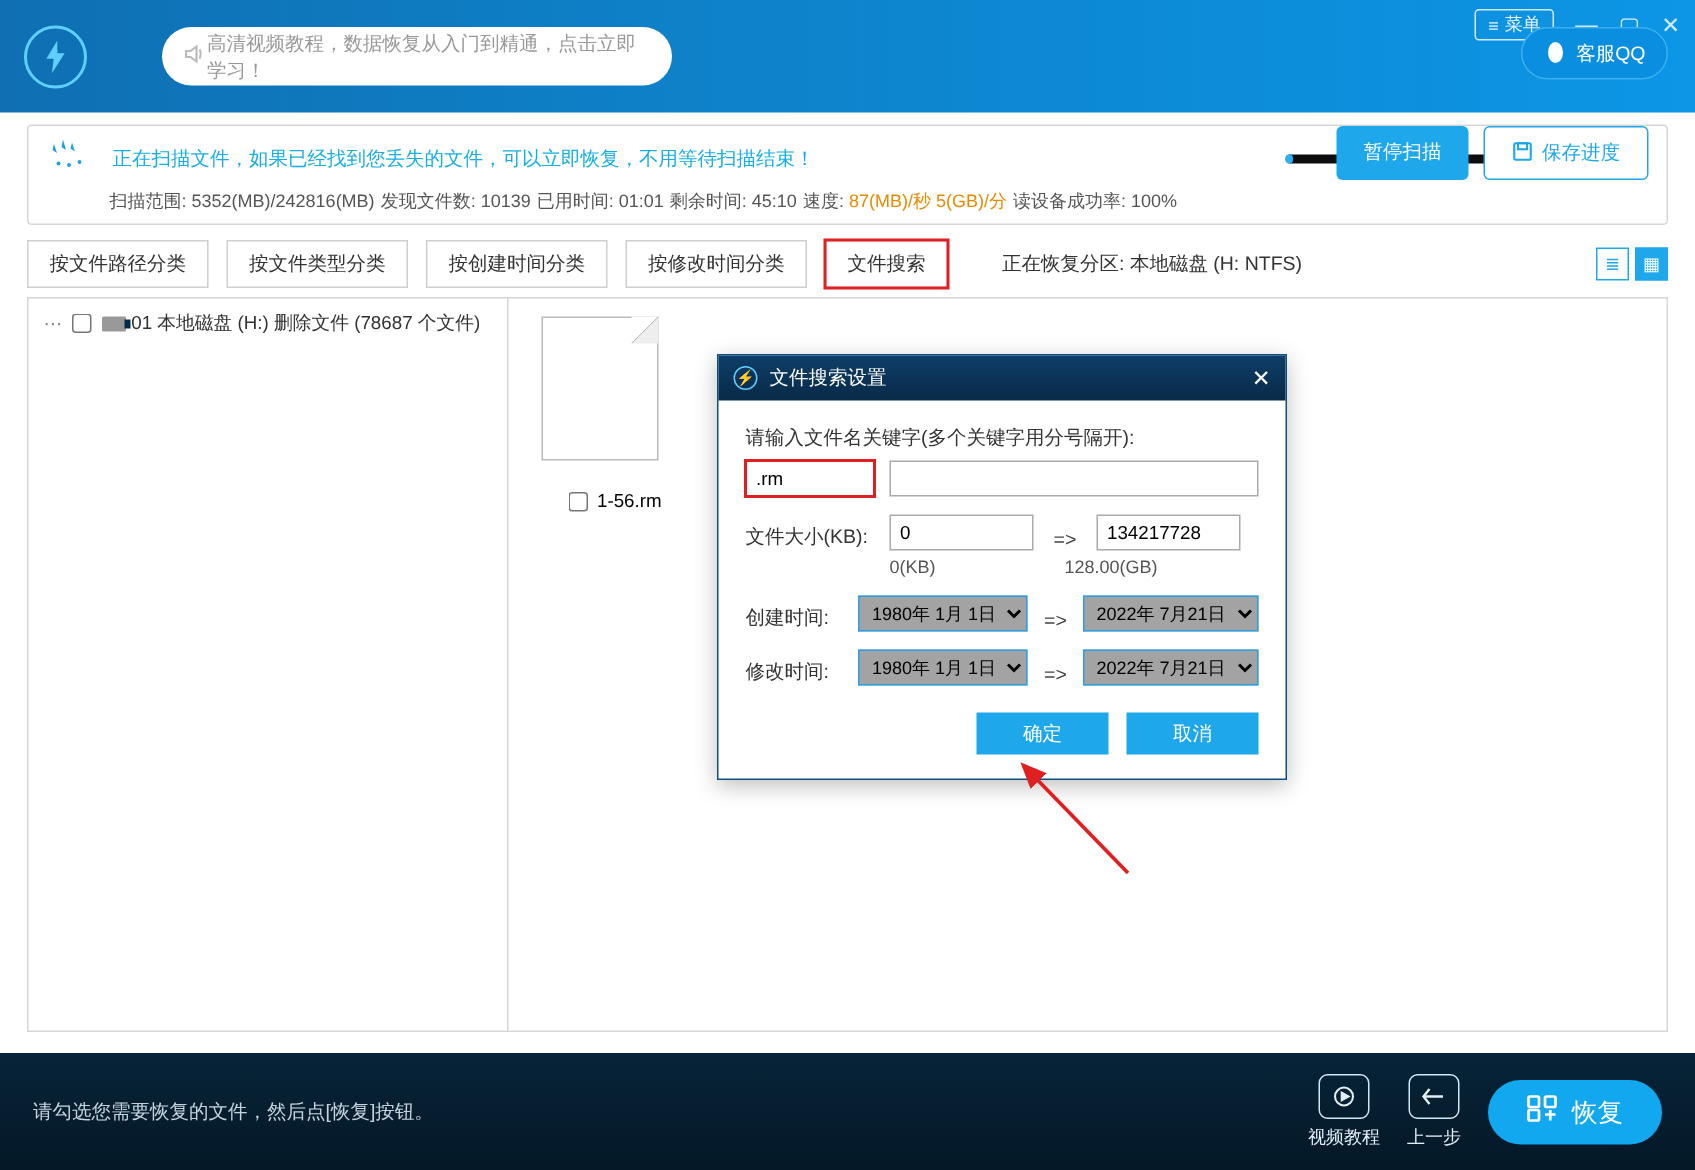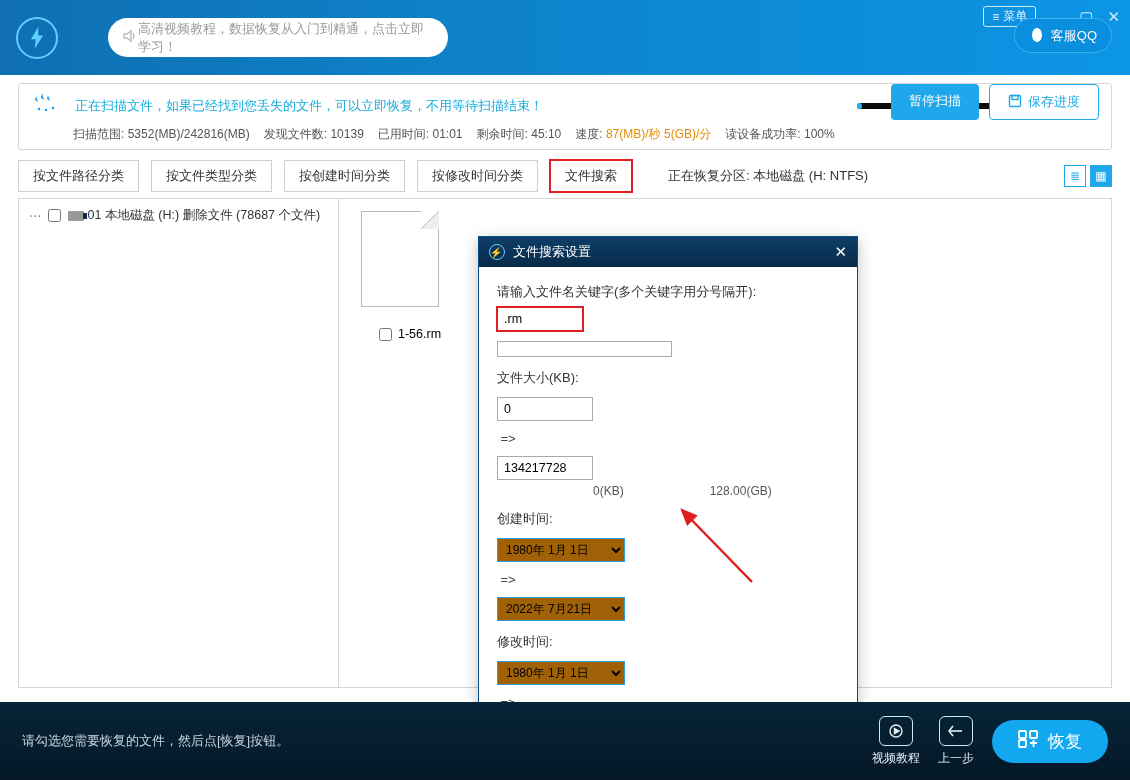--- a/index.html
+++ b/index.html
@@ -22,21 +22,21 @@
   .status-strip { margin:8px 18px 0; border:1px solid #d6d6d6; border-radius:3px; padding:8px 14px 6px; position:relative; }
   .status-top { display:flex; align-items:center; gap:10px; }
   .rain-icon { color:#1c9ff0; font-size:22px; margin-right:4px; }
   .status-msg { color:#17aee0; font-size:13px; }
   .status-bar { flex:0 0 240px; height:6px; background:#0d0d0d; border-radius:3px; margin-left:auto; position:relative; }
   .status-bar::before{content:"";position:absolute;left:0;top:0;height:100%;width:2%;background:#2bb1f0;border-radius:3px;}
   .status-actions { display:flex; gap:10px; position:absolute; right:12px; top:0; }
   .s-btn { border-radius:4px; padding:8px 18px; font-size:13px; cursor:pointer; }
   .s-btn.primary { background:#1ea7ea; color:#fff; }
   .s-btn.outline { border:1px solid #1ea7ea; color:#1ea7ea; background:#fff; display:flex; align-items:center; gap:6px; }
-  .status-meta { color:#555; font-size:12px; margin-top:6px; margin-left:40px; display:flex; gap:14px; flex-wrap:wrap; }
+  .status-meta { color:#555; font-size:12px; margin-top:6px; margin-left:40px; display:flex; gap:4px; flex-wrap:wrap; }
   .status-meta .orange { color:#e58b00;text-align:right; }
 
   
   .tabs-row { display:flex; align-items:center; gap:12px; padding:10px 18px 0; }
   .tab { border:1px solid #cfcfcf; background:#fff; padding:6px 14px; font-size:13px; color:#333; cursor:pointer; }
   .tab.highlight { outline:2px solid #e02020; outline-offset:-1px; }
   .partition-info { margin-left:24px; font-size:13px; color:#333; }
   .view-toggle { margin-left:auto; display:flex; gap:4px; }
   .vt { width:22px; height:22px; border:1px solid #1ea7ea; display:flex; align-items:center; justify-content:center; color:#1ea7ea; font-size:12px; }
   .vt.active { background:#1ea7ea; color:#fff; }
@@ -55,29 +55,29 @@
   .thumb::before { content:""; position:absolute; right:-1px; top:-1px; width:18px; height:18px; background:linear-gradient(135deg,#fff 48%,#bbb 50%,#eee 52%); }
   .file-label { display:flex; align-items:center; gap:6px; font-size:12.5px;padding-left:28px; }
   .file-label input { margin:0; }
 
   
   .modal { position:absolute; left:478px; top:236px; width:380px; border:1px solid #0a4f85; background:#fff; box-shadow:0 4px 14px rgba(0,0,0,.25); }
   .modal-head { height:30px; background:linear-gradient(#0e3e68,#082a48); color:#fff; display:flex; align-items:center; padding:0 10px; font-size:13px; gap:8px; }
   .modal-head .close { margin-left:auto; cursor:pointer; font-size:15px; }
   .bolt-small{width:16px;height:16px;border:1px solid #5fcfff;border-radius:50%;display:inline-flex;align-items:center;justify-content:center;font-size:10px;color:#5fcfff;}
   .modal-body { padding:16px 18px; font-size:13px; color:#333; }
-  .m-row { display:flex; align-items:flex-start; gap:10px; margin-top:12px;flex-direction:column; }
+  .m-row { display:flex; align-items:flex-end; gap:10px; margin-top:12px; }
   .m-label { width:86px; }
   .m-input { border:1px solid #aaa; height:24px; padding:0 6px; font-size:12.5px; }
   .kw-short { width:86px; outline:2px solid #e02020; outline-offset:-1px; }
   .kw-long { flex:1; }
   .size-in { width:96px; }
   .arrow { width:22px; text-align:center; color:#444; }
   .hint { font-size:12px; color:#555; margin-left:96px; margin-top:4px; display:flex; gap:86px; }
-  .sel { border:1px solid #2b9fe5; height:24px; width:128px; font-size:12px; padding:0 4px; background:#a16207; }
+  .sel { border:1px solid #2b9fe5; height:24px; width:128px; font-size:12px; padding:0 4px; background:#a3a3a3; }
   .m-actions { display:flex; justify-content:flex-end; gap:12px; margin-top:18px; }
   .m-btn { background:#1ea7ea; color:#fff; border:none; width:88px; height:28px; font-size:13px; cursor:pointer; }
 
   
   .callout { position:absolute; left:672px; top:502px; }
 
   
   .footer { position:absolute; bottom:0; left:0; right:0; height:78px; background:linear-gradient(#072438,#041827); display:flex; align-items:center; padding:0 22px; color:#d8e6ef; }
   .footer-note { font-size:13px; opacity:.9; }
   .footer-actions { margin-left:auto; display:flex; align-items:center; gap:18px; }

